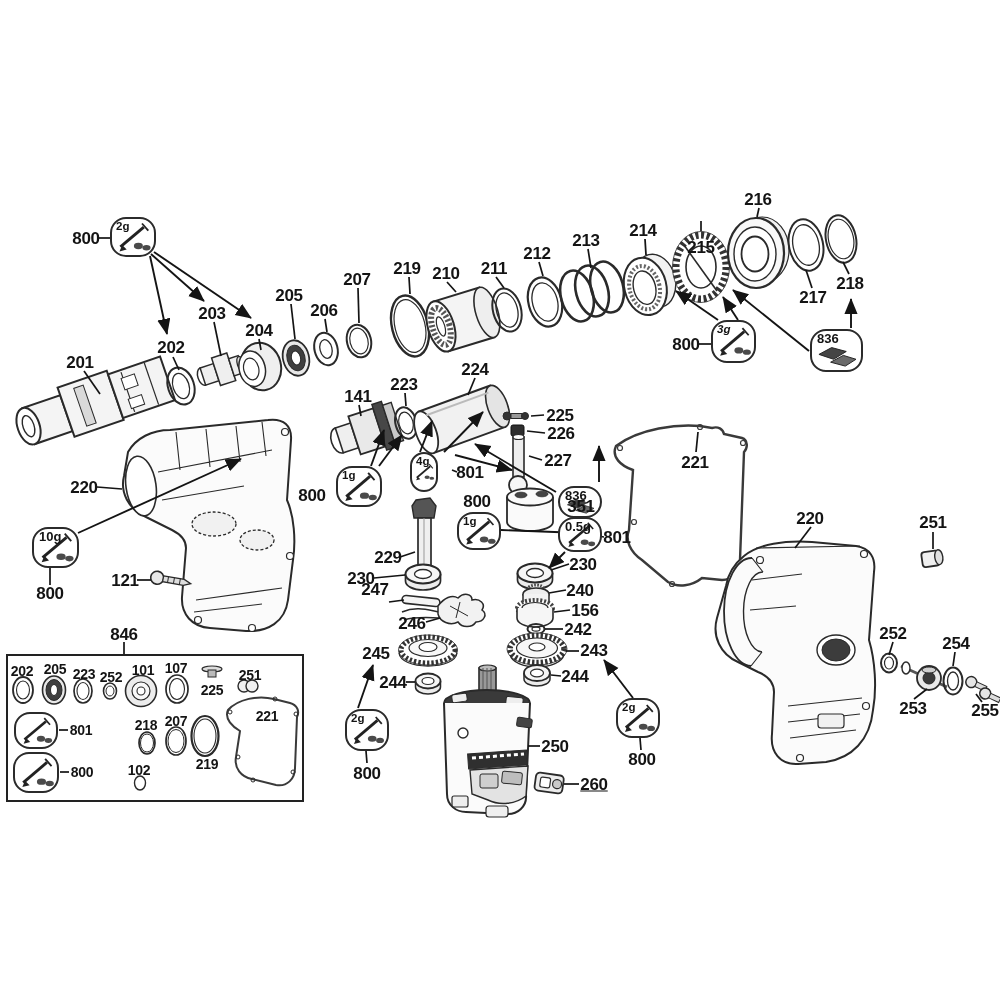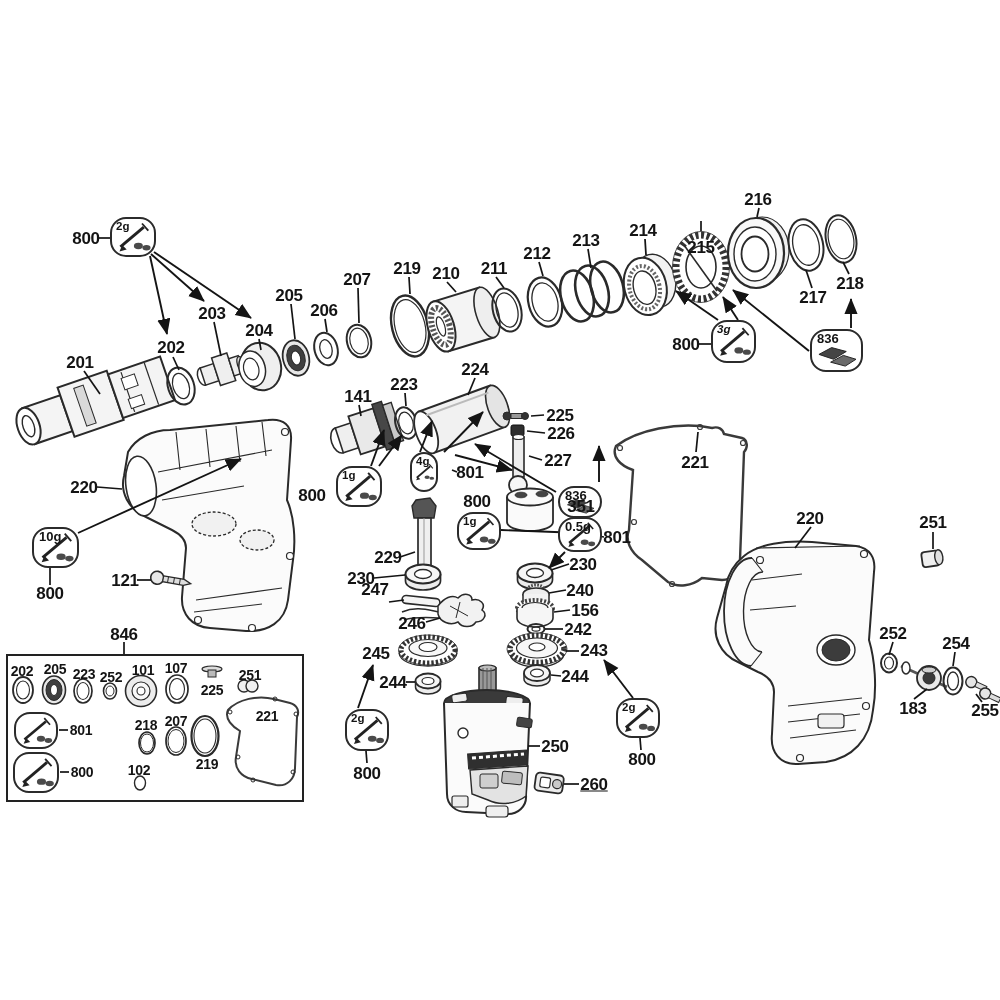--- a/index.html
+++ b/index.html
@@ -599,21 +599,21 @@
       <div class="plabel" style="left: 578px; top: 629px; color: rgb(20, 20, 20);">242</div>
       <div class="plabel" style="left: 594px; top: 650px; color: rgb(20, 20, 20);">243</div>
       <div class="plabel" style="left: 575px; top: 676px; color: rgb(20, 20, 20);">244</div>
       <div class="plabel" style="left: 555px; top: 746px; color: rgb(20, 20, 20);">250</div>
       <div class="plabel" style="left: 594px; top: 784px; color: rgb(20, 20, 20); text-decoration: underline;">260</div>
       <div class="plabel" style="left: 367px; top: 773px; color: rgb(20, 20, 20);">800</div>
       <div class="plabel" style="left: 642px; top: 759px; color: rgb(20, 20, 20);">800</div>
       <div class="plabel" style="left: 810px; top: 518px; color: rgb(20, 20, 20);">220</div>
       <div class="plabel" style="left: 933px; top: 522px; color: rgb(20, 20, 20);">251</div>
       <div class="plabel" style="left: 893px; top: 633px; color: rgb(20, 20, 20);">252</div>
-      <div class="plabel" style="left: 913px; top: 708px; color: rgb(20, 20, 20);">183</div>
+      <div class="plabel" style="left: 913px; top: 708px; color: rgb(20, 20, 20);">253</div>
       <div class="plabel" style="left: 956px; top: 643px; color: rgb(20, 20, 20);">254</div>
       <div class="plabel" style="left: 985px; top: 710px; color: rgb(20, 20, 20);">255</div>
       <div class="plabel" style="left: 124px; top: 634px; color: rgb(20, 20, 20);">846</div>
       <div class="plabel sm" style="left: 22px; top: 671px; color: rgb(20, 20, 20);">202</div>
       <div class="plabel sm" style="left: 55px; top: 669px; color: rgb(20, 20, 20);">205</div>
       <div class="plabel sm" style="left: 84px; top: 674px; color: rgb(20, 20, 20);">223</div>
       <div class="plabel sm" style="left: 111px; top: 677px; color: rgb(20, 20, 20);">252</div>
       <div class="plabel sm" style="left: 143px; top: 670px; color: rgb(20, 20, 20);">101</div>
       <div class="plabel sm" style="left: 176px; top: 668px; color: rgb(20, 20, 20); text-align: right;">107</div>
       <div class="plabel sm" style="left: 212px; top: 690px; color: rgb(20, 20, 20);">225</div>

